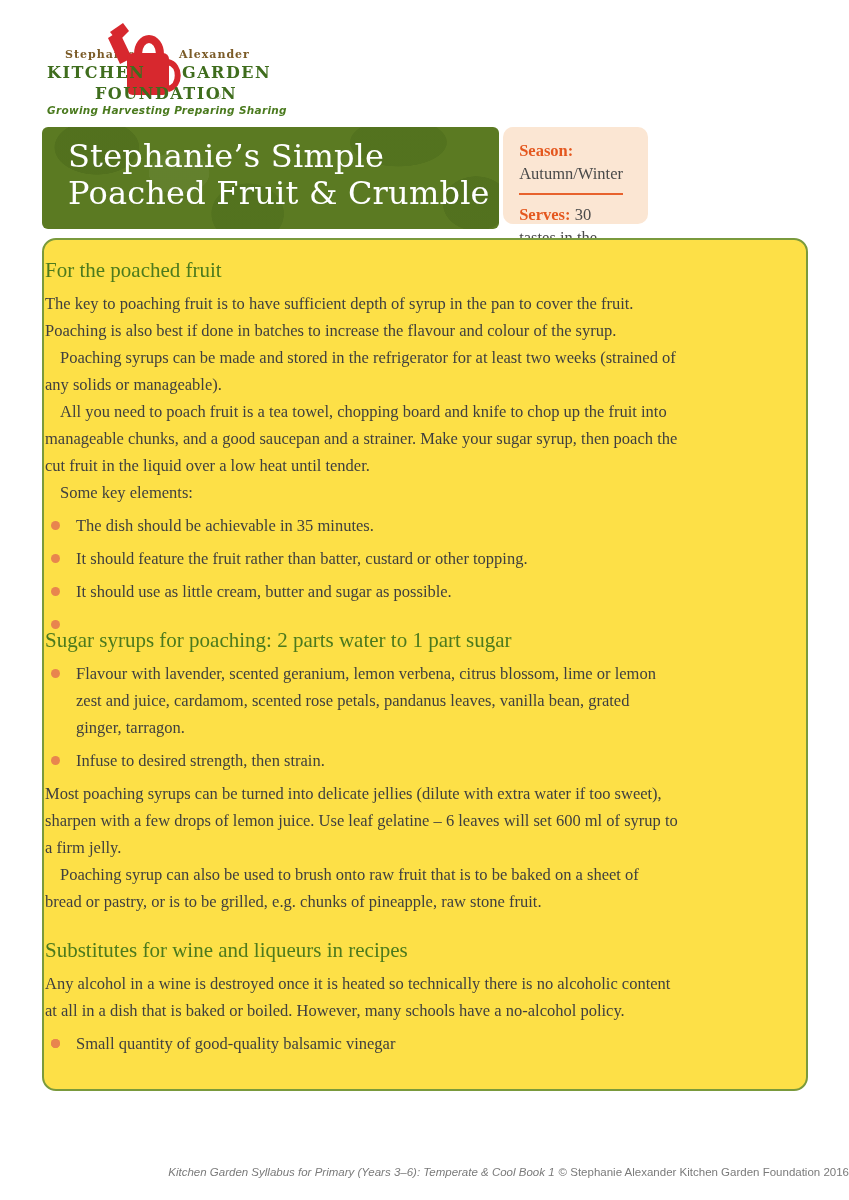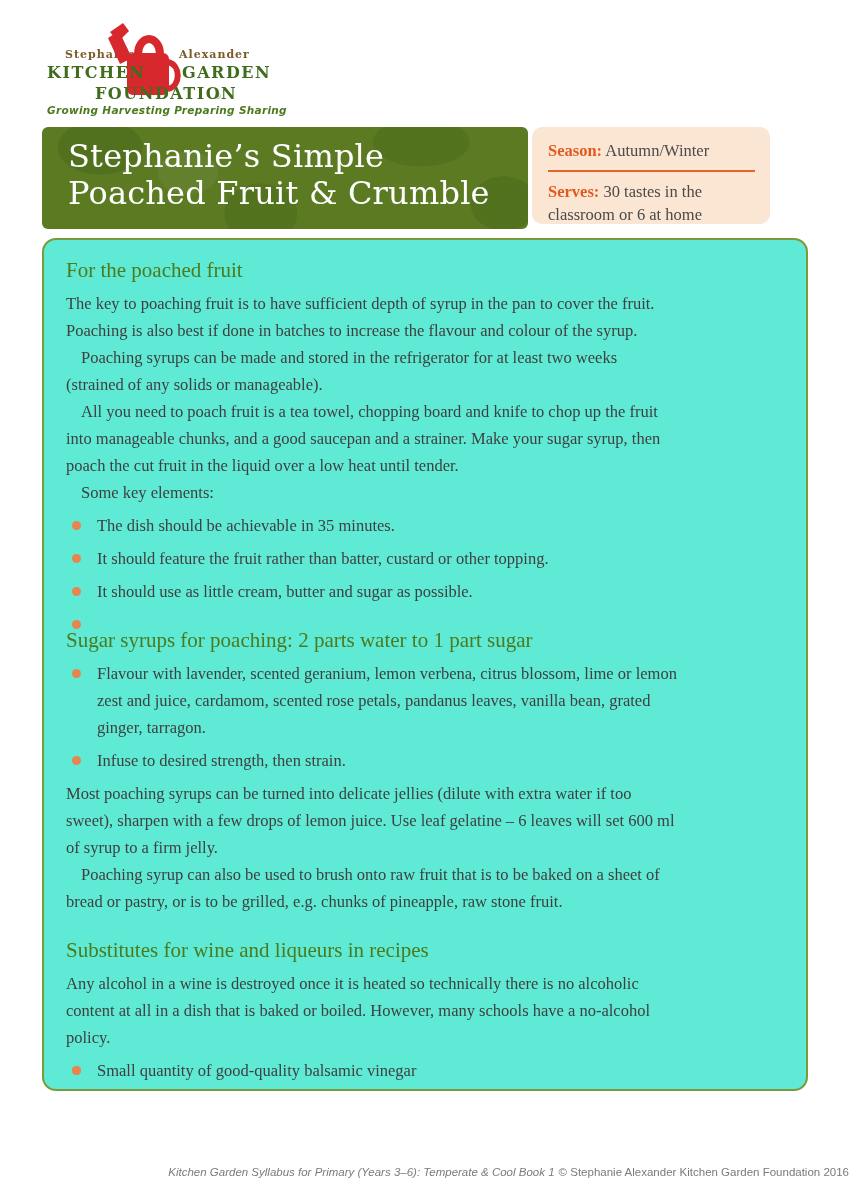--- a/index.html
+++ b/index.html
@@ -18,40 +18,40 @@
   .logo-garden{left:137px;top:45px;font-family:"DejaVu Serif",serif;font-weight:bold;
     font-size:16px;color:#3f6d1d;letter-spacing:1.5px;}
   .logo-foundation{left:50px;top:66px;font-family:"DejaVu Serif",serif;font-weight:bold;
     font-size:16px;color:#3f6d1d;letter-spacing:1.5px;}
   .logo-reg{left:170px;top:74px;font-size:8px;color:#3f6d1d;}
   .logo-tagline{left:2px;top:86px;font-family:"DejaVu Sans",sans-serif;font-style:italic;
     font-weight:bold;font-size:10.5px;color:#4a7a1e;letter-spacing:0.3px;}
   .logo-can{position:absolute;left:58px;top:2px;}
 
   
-  .title-row{position:absolute;left:42px;top:127px;width:728px;display:flex;gap:4px;align-items:flex-start;}
+  .title-row{position:absolute;left:42px;top:127px;width:606px;display:flex;gap:4px;align-items:flex-start;}
   .banner{width:486px;height:102px;border-radius:6px;background-color:#5b7a22;
     background-image:
       radial-gradient(ellipse 70px 45px at 12% 20%, rgba(40,70,10,0.18) 60%, transparent 61%),
       radial-gradient(ellipse 60px 50px at 45% 85%, rgba(40,70,10,0.15) 60%, transparent 61%),
       radial-gradient(ellipse 80px 40px at 78% 15%, rgba(40,70,10,0.15) 60%, transparent 61%),
       radial-gradient(ellipse 55px 45px at 95% 75%, rgba(40,70,10,0.16) 60%, transparent 61%),
       radial-gradient(ellipse 50px 35px at 30% 45%, rgba(255,255,255,0.05) 60%, transparent 61%);
     box-sizing:border-box;padding:11px 0 0 26px;}
   .banner h1{margin:0;font-family:"DejaVu Serif",serif;font-weight:normal;
     font-size:32px;line-height:37px;color:#ffffff;letter-spacing:0.2px;}
   .season-box{flex:1;height:97px;box-sizing:border-box;border-radius:10px;background:#fbe6d3;
-    padding:12px 15px 0 16px;font-size:16.5px;color:#4a4a4a;line-height:23px;}
+    padding:12px 25px 0 16px;font-size:16.5px;color:#4a4a4a;line-height:23px;}
   .season-box .label{color:#e4571e;font-weight:bold;}
   .season-divider{border:none;border-top:2px solid #e8622d;margin:8px 0 8px 0;}
 
   
   .content-box{position:absolute;left:42px;top:238px;width:766px;height:853px;box-sizing:border-box;
-    border:2px solid #7a9a3c;border-radius:14px;background:#5eead4;
-    padding:16px 128px 20px 22px;}
+    border:2px solid #7a9a3c;border-radius:14px;background:#fde047;
+    padding:16px 128px 20px 1px;}
   .content-box h2{font-size:21px;line-height:28px;font-weight:normal;color:#4c7a1d;margin:0 0 6px 0;}
   .content-box section + section{margin-top:21px;}
   .content-box p{margin:0;font-size:16.5px;line-height:27px;color:#3f3f3f;}
   .content-box p.indent{text-indent:15px;}
   .content-box ul{list-style:none;margin:4px 0 0 0;padding:0;}
   .content-box li{position:relative;padding-left:31px;margin:6px 0;
     font-size:16.5px;line-height:27px;color:#3f3f3f;}
   .bullet{position:absolute;left:6px;top:9px;width:9px;height:9px;border-radius:50%;background:#e8854e;}
 
   

